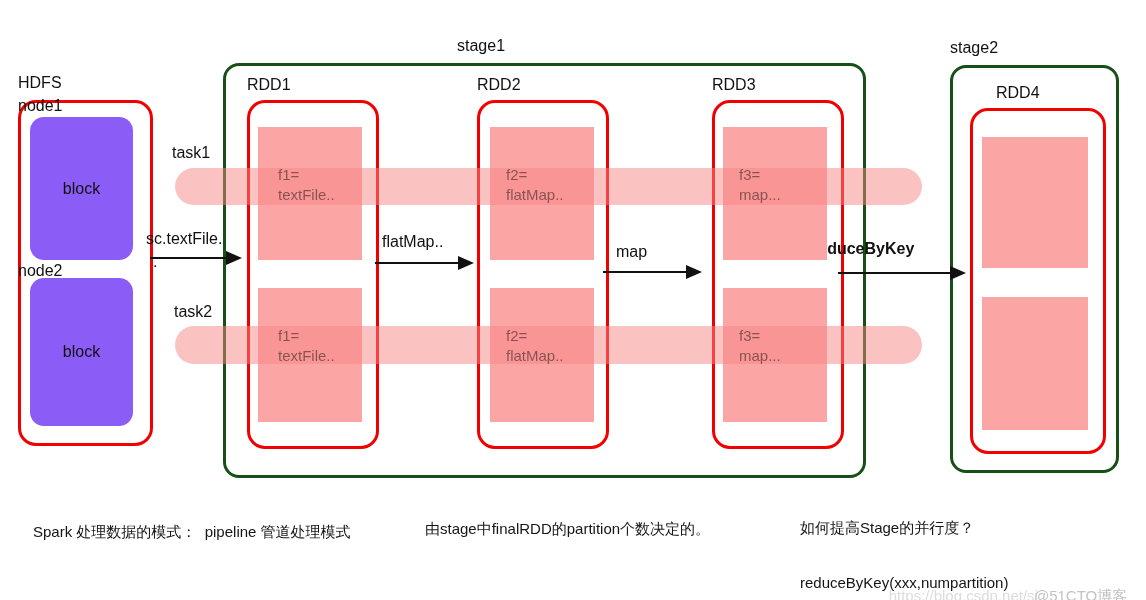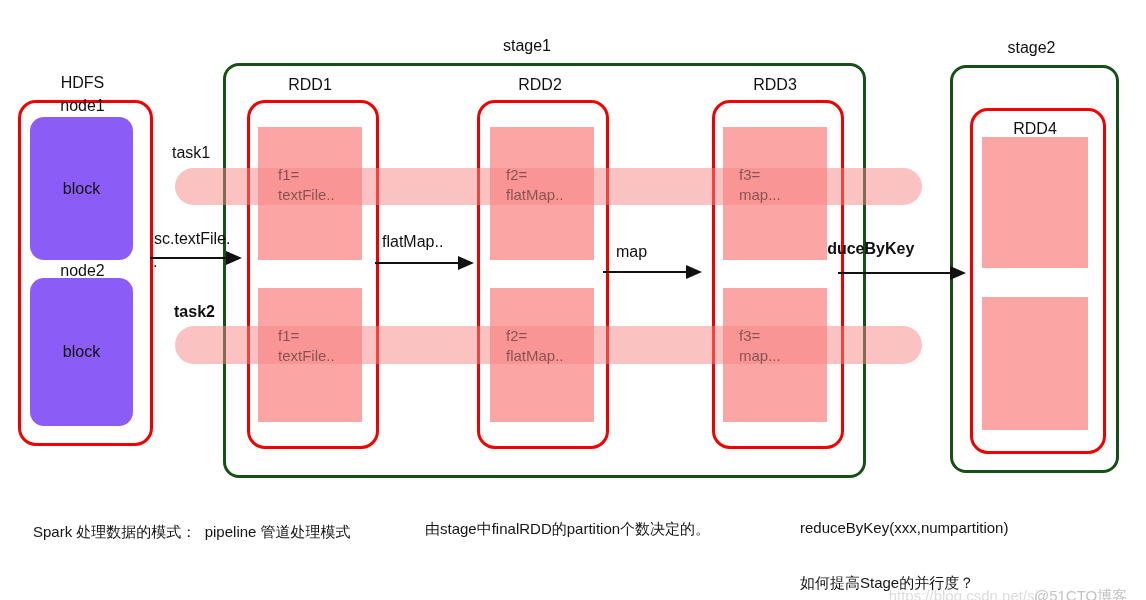--- a/index.html
+++ b/index.html
@@ -1,21 +1,21 @@
 <!DOCTYPE html>
 <html><head>
 <meta charset="utf-8">
 <style>
   html,body{margin:0;padding:0;background:#fff;}
   #canvas{position:relative;width:1146px;height:600px;background:#fff;overflow:hidden;
           font-family:"Liberation Sans", sans-serif;color:#111;}
   .title{position:absolute;left:19px;top:16px;font-size:21px;font-weight:bold;color:#fe0000;}
   .box-red{position:absolute;border:3px solid #f20000;border-radius:18px;background:transparent;}
   .box-stage{position:absolute;border:3px solid #175017;border-radius:16px;background:transparent;}
-  .lbl{position:absolute;font-size:16px;color:#111;text-align:center;}
+  .lbl{position:absolute;font-size:16px;color:#111;}
   .block{position:absolute;background:#8b5cf6;border-radius:14px;display:flex;align-items:center;
          justify-content:center;font-size:16px;color:#101010;}
   .part{position:absolute;background:#fca5a5;box-sizing:border-box;padding:38px 0 0 16px;
         font-size:15px;line-height:20px;color:#1c1c1c;z-index:5;}
   .band{position:absolute;background:rgba(247,133,133,0.5);border-radius:19px;z-index:40;pointer-events:none;}
   .aline{position:absolute;height:0;border-top:2px solid #111;z-index:10;}
   .ahead{position:absolute;width:0;height:0;border-top:7px solid transparent;
          border-bottom:7px solid transparent;border-left:16px solid #111;z-index:10;}
   .albl{position:absolute;font-size:16px;color:#111;white-space:pre;}
   .notes{position:absolute;font-size:15px;color:#151515;white-space:pre;}
@@ -38,21 +38,21 @@
   <div class="box-red" style="left:18px;top:100px;width:129px;height:340px;"></div>
   <div class="lbl" style="left:18px;top:97px;width:129px;z-index:6;">node1</div>
   <div class="block" style="left:30px;top:117px;width:103px;height:143px;">block</div>
   <div class="lbl" style="left:18px;top:262px;width:129px;z-index:6;">node2</div>
   <div class="block" style="left:30px;top:278px;width:103px;height:148px;">block</div>
 
   <div class="lbl" style="left:457px;top:37px;width:140px;">stage1</div>
   <div class="box-stage" style="left:223px;top:63px;width:637px;height:409px;"></div>
 
   <div class="albl" style="left:172px;top:144px;">task1</div>
-  <div class="albl" style="left:174px;top:303px;font-weight:bold;">task2</div>
+  <div class="albl" style="left:174px;top:303px;">task2</div>
 
   <div class="lbl" style="left:247px;top:76px;width:126px;">RDD1</div>
   <div class="box-red" style="left:247px;top:100px;width:126px;height:343px;"></div>
   <div class="part" style="left:258px;top:127px;width:104px;height:133px;padding-left:20px;">
     <div>f1=</div>
     <div>textFile..</div>
   </div>
   <div class="part" style="left:258px;top:288px;width:104px;height:134px;padding-left:20px;">
     <div>f1=</div>
     <div>textFile..</div>
@@ -75,35 +75,35 @@
     <div>f3=</div>
     <div>map...</div>
   </div>
   <div class="part" style="left:723px;top:288px;width:104px;height:134px;">
     <div>f3=</div>
     <div>map...</div>
   </div>
 
   <div class="lbl" style="left:950px;top:39px;width:163px;">stage2</div>
   <div class="box-stage" style="left:950px;top:65px;width:163px;height:402px;"></div>
-  <div class="lbl" style="left:970px;top:84px;width:130px;margin-top:36px;">RDD4</div>
+  <div class="lbl" style="left:996px;top:84px;width:130px;">RDD4</div>
   <div class="box-red" style="left:970px;top:108px;width:130px;height:340px;"></div>
   <div class="part" style="left:982px;top:137px;width:106px;height:131px;">
     <div></div>
     <div></div>
   </div>
   <div class="part" style="left:982px;top:297px;width:106px;height:133px;">
     <div></div>
     <div></div>
   </div>
 
   <div class="band" style="left:175px;top:168px;width:747px;height:37px;"></div>
   <div class="band" style="left:175px;top:326px;width:747px;height:38px;"></div>
 
-  <div class="albl" style="left:154px;top:230px;">sc.textFile.</div>
+  <div class="albl" style="left:146px;top:230px;">sc.textFile.</div>
   <div class="aline" style="left:150px;top:257px;width:76px;"></div>
   <div class="ahead" style="left:226px;top:251px;"></div>
   <div class="albl" style="left:153px;top:254px;line-height:16px;">.</div>
 
   <div class="albl" style="left:382px;top:233px;">flatMap..</div>
   <div class="aline" style="left:375px;top:262px;width:83px;"></div>
   <div class="ahead" style="left:458px;top:256px;"></div>
 
   <div class="albl" style="left:616px;top:243px;text-align:center;">map</div>
   <div class="aline" style="left:603px;top:271px;width:83px;"></div>
@@ -118,22 +118,22 @@
   </div>
 
   <div class="notes notes-mid" style="left:425px;top:484px;">
     <div class="line">由stage中finalRDD的partition个数决定的。</div>
     
     
     
   </div>
 
   <div class="notes notes-right" style="left:800px;top:483px;">
+    <div class="line">如何提高Stage的并行度？</div>
     <div class="line">reduceByKey(xxx,numpartition)</div>
-    <div class="line">如何提高Stage的并行度？</div>
     
     
   </div>
 
   <div class="watermark">
     <span class="wm1">https://blog.csdn.net/si</span><span class="wm2">@51CTO博客</span>
   </div>
 
 </div>
 

